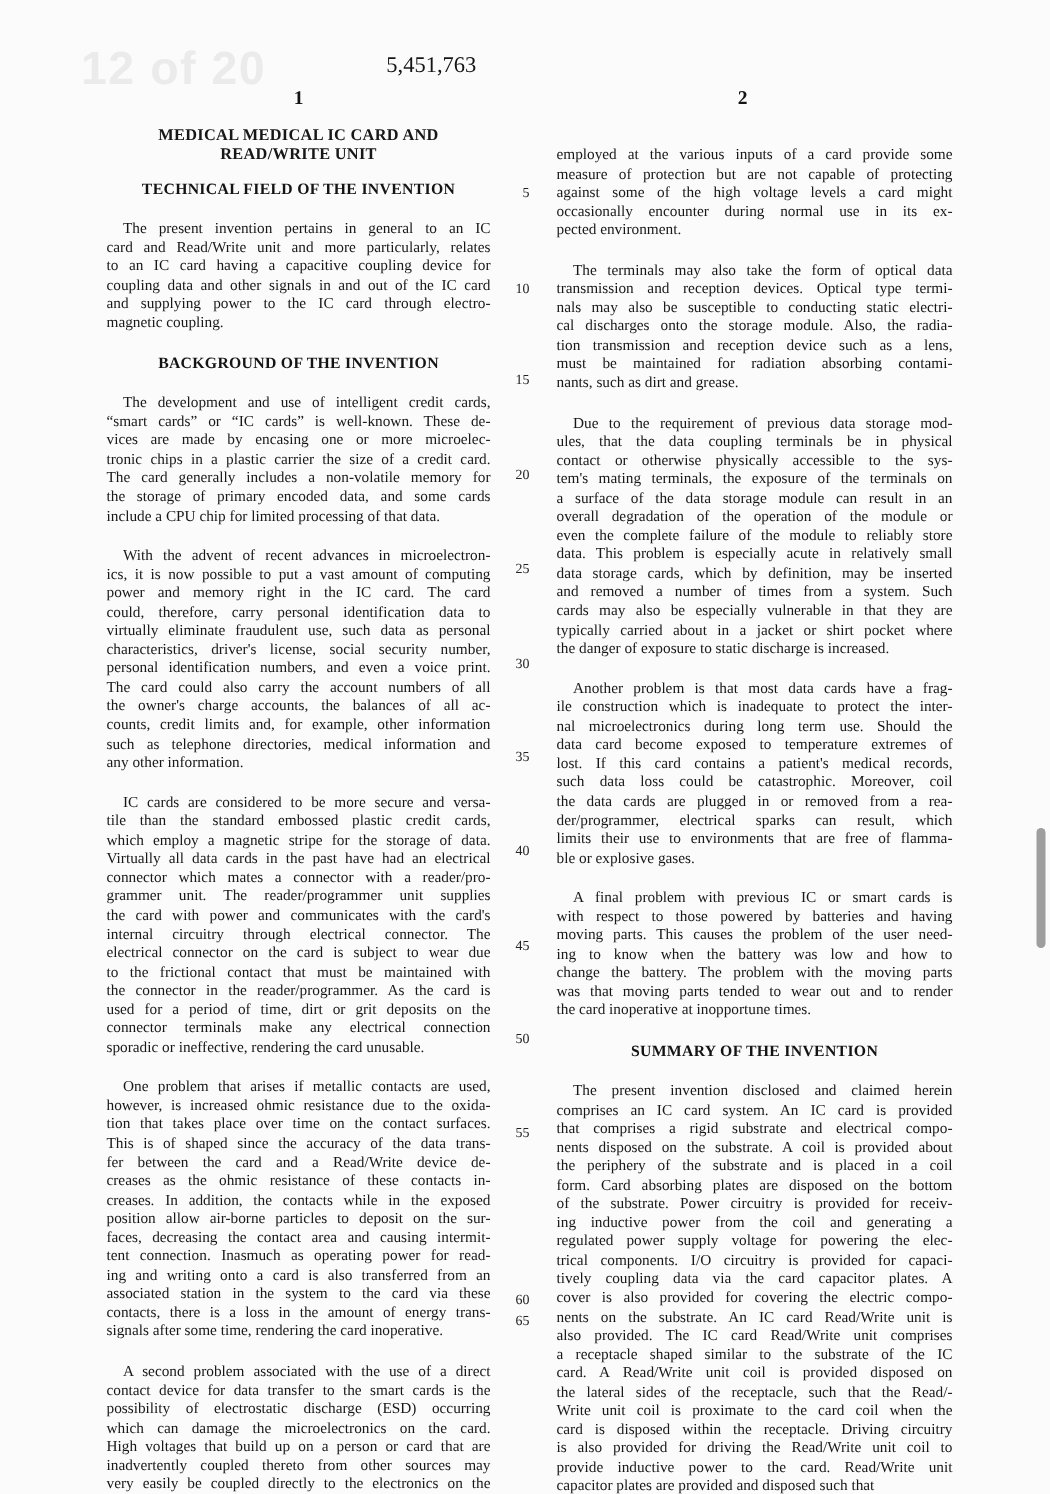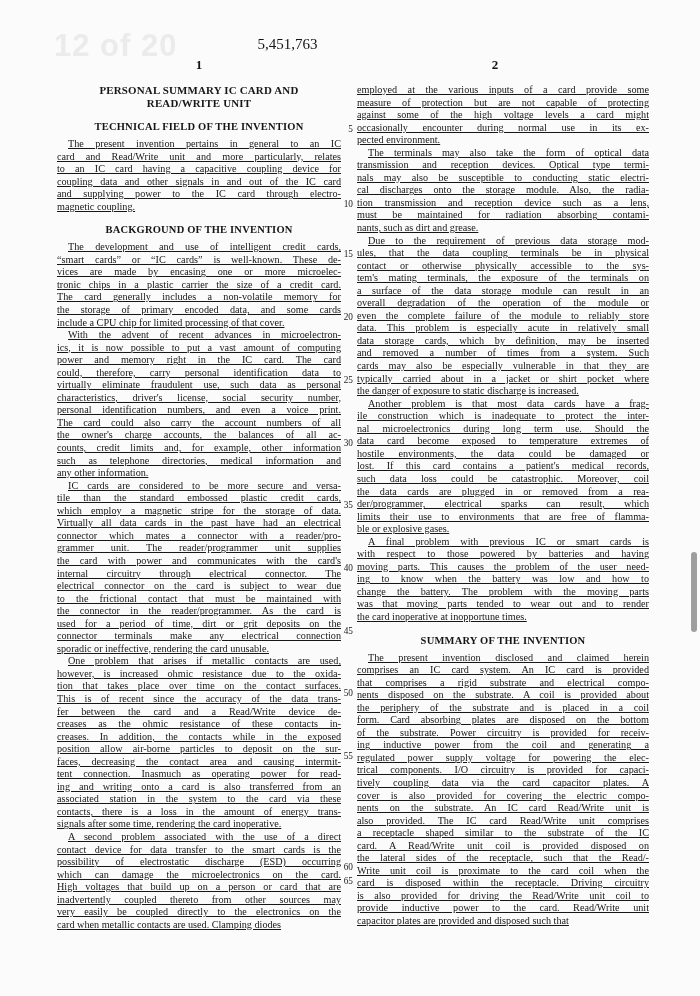--- a/index.html
+++ b/index.html
@@ -42,21 +42,21 @@
   .title-block { margin-bottom: 8px; }
   .title-line {
     text-align: center; font-weight: bold;
     font-size: 10.9px; line-height: 13px; letter-spacing: 0.2px;
   }
   h3.sect {
     text-align: center; font-weight: bold;
     font-size: 10.5px; line-height: 13px; letter-spacing: 0.2px;
     margin: 10px 0 5px 0; color: #141414;
   }
-  .para { margin: 0; text-decoration: underline; }
+  .para { margin: 14px; }
   .ln {
     text-align: justify;
     text-align-last: justify;
     -moz-text-align-last: justify;
   }
   .ln.first { text-indent: 11px; }
   .ln.last  { text-align-last: left; -moz-text-align-last: left; }
 
   .gutter {
     position: absolute; left: 338px; top: 124px; width: 15px; height: 800px;
@@ -73,41 +73,41 @@
 </head>
 <body>
 
 <div class="page">
   <div class="watermark">12 of 20</div>
   <div class="patent-number">5,451,763</div>
   <div class="colnum colnum-left">1</div>
   <div class="colnum colnum-right">2</div>
   <div class="col col-left">
       <div class="title-block">
-        <div class="title-line">PERSONAL SUMMARY IC CARD AND</div>
+        <div class="title-line">MEDICAL MEDICAL IC CARD AND</div>
         <div class="title-line">READ/WRITE UNIT</div>
       </div>
       <h3 class="sect">TECHNICAL FIELD OF THE INVENTION</h3>
       <div class="para">
         <div class="ln first">The present invention pertains in general to an IC</div>
         <div class="ln">card and Read/Write unit and more particularly, relates</div>
         <div class="ln">to an IC card having a capacitive coupling device for</div>
         <div class="ln">coupling data and other signals in and out of the IC card</div>
         <div class="ln">and supplying power to the IC card through electro-</div>
         <div class="ln last">magnetic coupling.</div>
       </div>
       <h3 class="sect">BACKGROUND OF THE INVENTION</h3>
       <div class="para">
         <div class="ln first">The development and use of intelligent credit cards,</div>
         <div class="ln">“smart cards” or “IC cards” is well-known. These de-</div>
         <div class="ln">vices are made by encasing one or more microelec-</div>
         <div class="ln">tronic chips in a plastic carrier the size of a credit card.</div>
         <div class="ln">The card generally includes a non-volatile memory for</div>
         <div class="ln">the storage of primary encoded data, and some cards</div>
-        <div class="ln last">include a CPU chip for limited processing of that cover.</div>
+        <div class="ln last">include a CPU chip for limited processing of that data.</div>
       </div>
       <div class="para">
         <div class="ln first">With the advent of recent advances in microelectron-</div>
         <div class="ln">ics, it is now possible to put a vast amount of computing</div>
         <div class="ln">power and memory right in the IC card. The card</div>
         <div class="ln">could, therefore, carry personal identification data to</div>
         <div class="ln">virtually eliminate fraudulent use, such data as personal</div>
         <div class="ln">characteristics, driver's license, social security number,</div>
         <div class="ln">personal identification numbers, and even a voice print.</div>
         <div class="ln">The card could also carry the account numbers of all</div>
@@ -129,21 +129,21 @@
         <div class="ln">to the frictional contact that must be maintained with</div>
         <div class="ln">the connector in the reader/programmer. As the card is</div>
         <div class="ln">used for a period of time, dirt or grit deposits on the</div>
         <div class="ln">connector terminals make any electrical connection</div>
         <div class="ln last">sporadic or ineffective, rendering the card unusable.</div>
       </div>
       <div class="para">
         <div class="ln first">One problem that arises if metallic contacts are used,</div>
         <div class="ln">however, is increased ohmic resistance due to the oxida-</div>
         <div class="ln">tion that takes place over time on the contact surfaces.</div>
-        <div class="ln">This is of recent since the accuracy of the data trans-</div>
+        <div class="ln">This is of shaped since the accuracy of the data trans-</div>
         <div class="ln">fer between the card and a Read/Write device de-</div>
         <div class="ln">creases as the ohmic resistance of these contacts in-</div>
         <div class="ln">creases. In addition, the contacts while in the exposed</div>
         <div class="ln">position allow air-borne particles to deposit on the sur-</div>
         <div class="ln">faces, decreasing the contact area and causing intermit-</div>
         <div class="ln">tent connection. Inasmuch as operating power for read-</div>
         <div class="ln">ing and writing onto a card is also transferred from an</div>
         <div class="ln">associated station in the system to the card via these</div>
         <div class="ln">contacts, there is a loss in the amount of energy trans-</div>
         <div class="ln last">signals after some time, rendering the card inoperative.</div>
@@ -154,21 +154,21 @@
         <div class="ln">possibility of electrostatic discharge (ESD) occurring</div>
         <div class="ln">which can damage the microelectronics on the card.</div>
         <div class="ln">High voltages that build up on a person or card that are</div>
         <div class="ln">inadvertently coupled thereto from other sources may</div>
         <div class="ln">very easily be coupled directly to the electronics on the</div>
         <div class="ln last">card when metallic contacts are used. Clamping diodes</div>
       </div>
     </div>
   <div class="gutter">
       <span style="top: 0px;">5</span>
-      <span style="top: 75px;">10</span>
+      <span style="top: 64px;">10</span>
       <span style="top: 125.4px;">15</span>
       <span style="top: 188.1px;">20</span>
       <span style="top: 250.8px;">25</span>
       <span style="top: 313.5px; margin-left: 31px;">30</span>
       <span style="top: 376.2px;">35</span>
       <span style="top: 438.9px;">40</span>
       <span style="top: 501.6px;">45</span>
       <span style="top: 564.3px;">50</span>
       <span style="top: 627px; padding-left: 48px;">55</span>
       <span style="top: 689.7px; margin-top: 48px;">60</span>
@@ -204,21 +204,20 @@
         <div class="ln">and removed a number of times from a system. Such</div>
         <div class="ln">cards may also be especially vulnerable in that they are</div>
         <div class="ln">typically carried about in a jacket or shirt pocket where</div>
         <div class="ln last">the danger of exposure to static discharge is increased.</div>
       </div>
       <div class="para">
         <div class="ln first">Another problem is that most data cards have a frag-</div>
         <div class="ln">ile construction which is inadequate to protect the inter-</div>
         <div class="ln">nal microelectronics during long term use. Should the</div>
         <div class="ln">data card become exposed to temperature extremes of</div>
-        <div class="ln">hostile environments, the data could be damaged or</div>
         <div class="ln">lost. If this card contains a patient's medical records,</div>
         <div class="ln">such data loss could be catastrophic. Moreover, coil</div>
         <div class="ln">the data cards are plugged in or removed from a rea-</div>
         <div class="ln">der/programmer, electrical sparks can result, which</div>
         <div class="ln">limits their use to environments that are free of flamma-</div>
         <div class="ln last">ble or explosive gases.</div>
       </div>
       <div class="para">
         <div class="ln first">A final problem with previous IC or smart cards is</div>
         <div class="ln">with respect to those powered by batteries and having</div>

